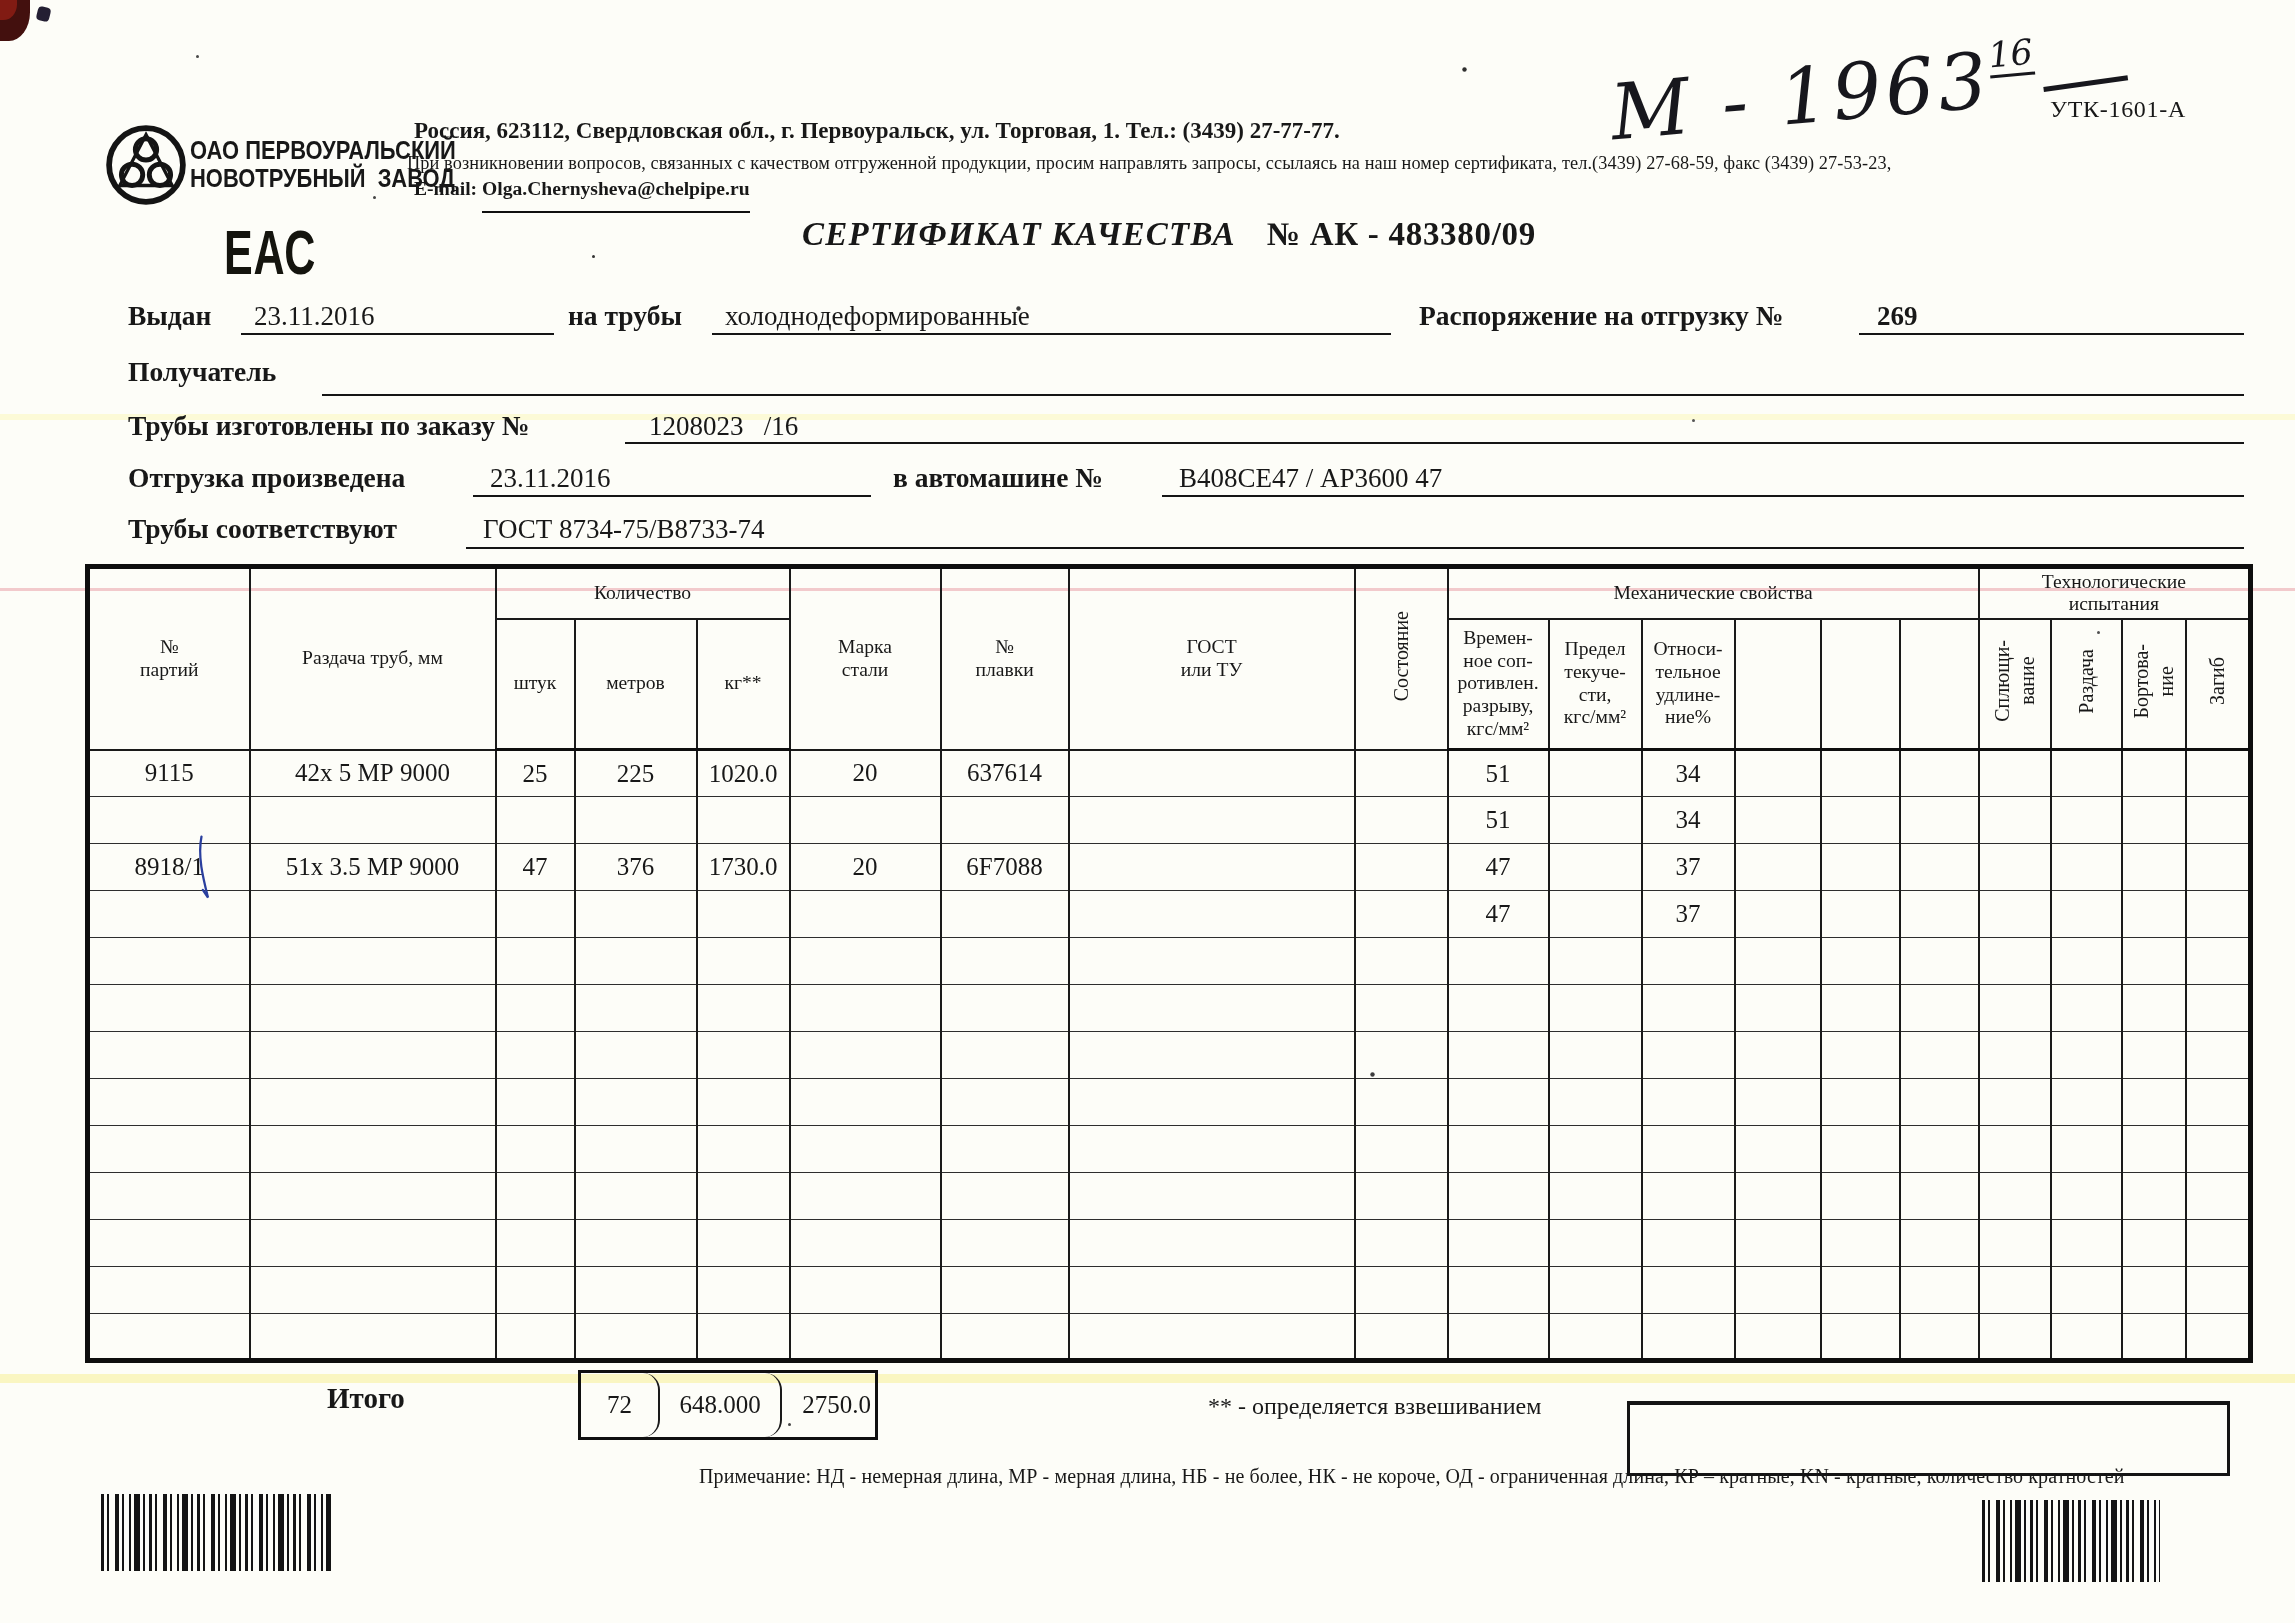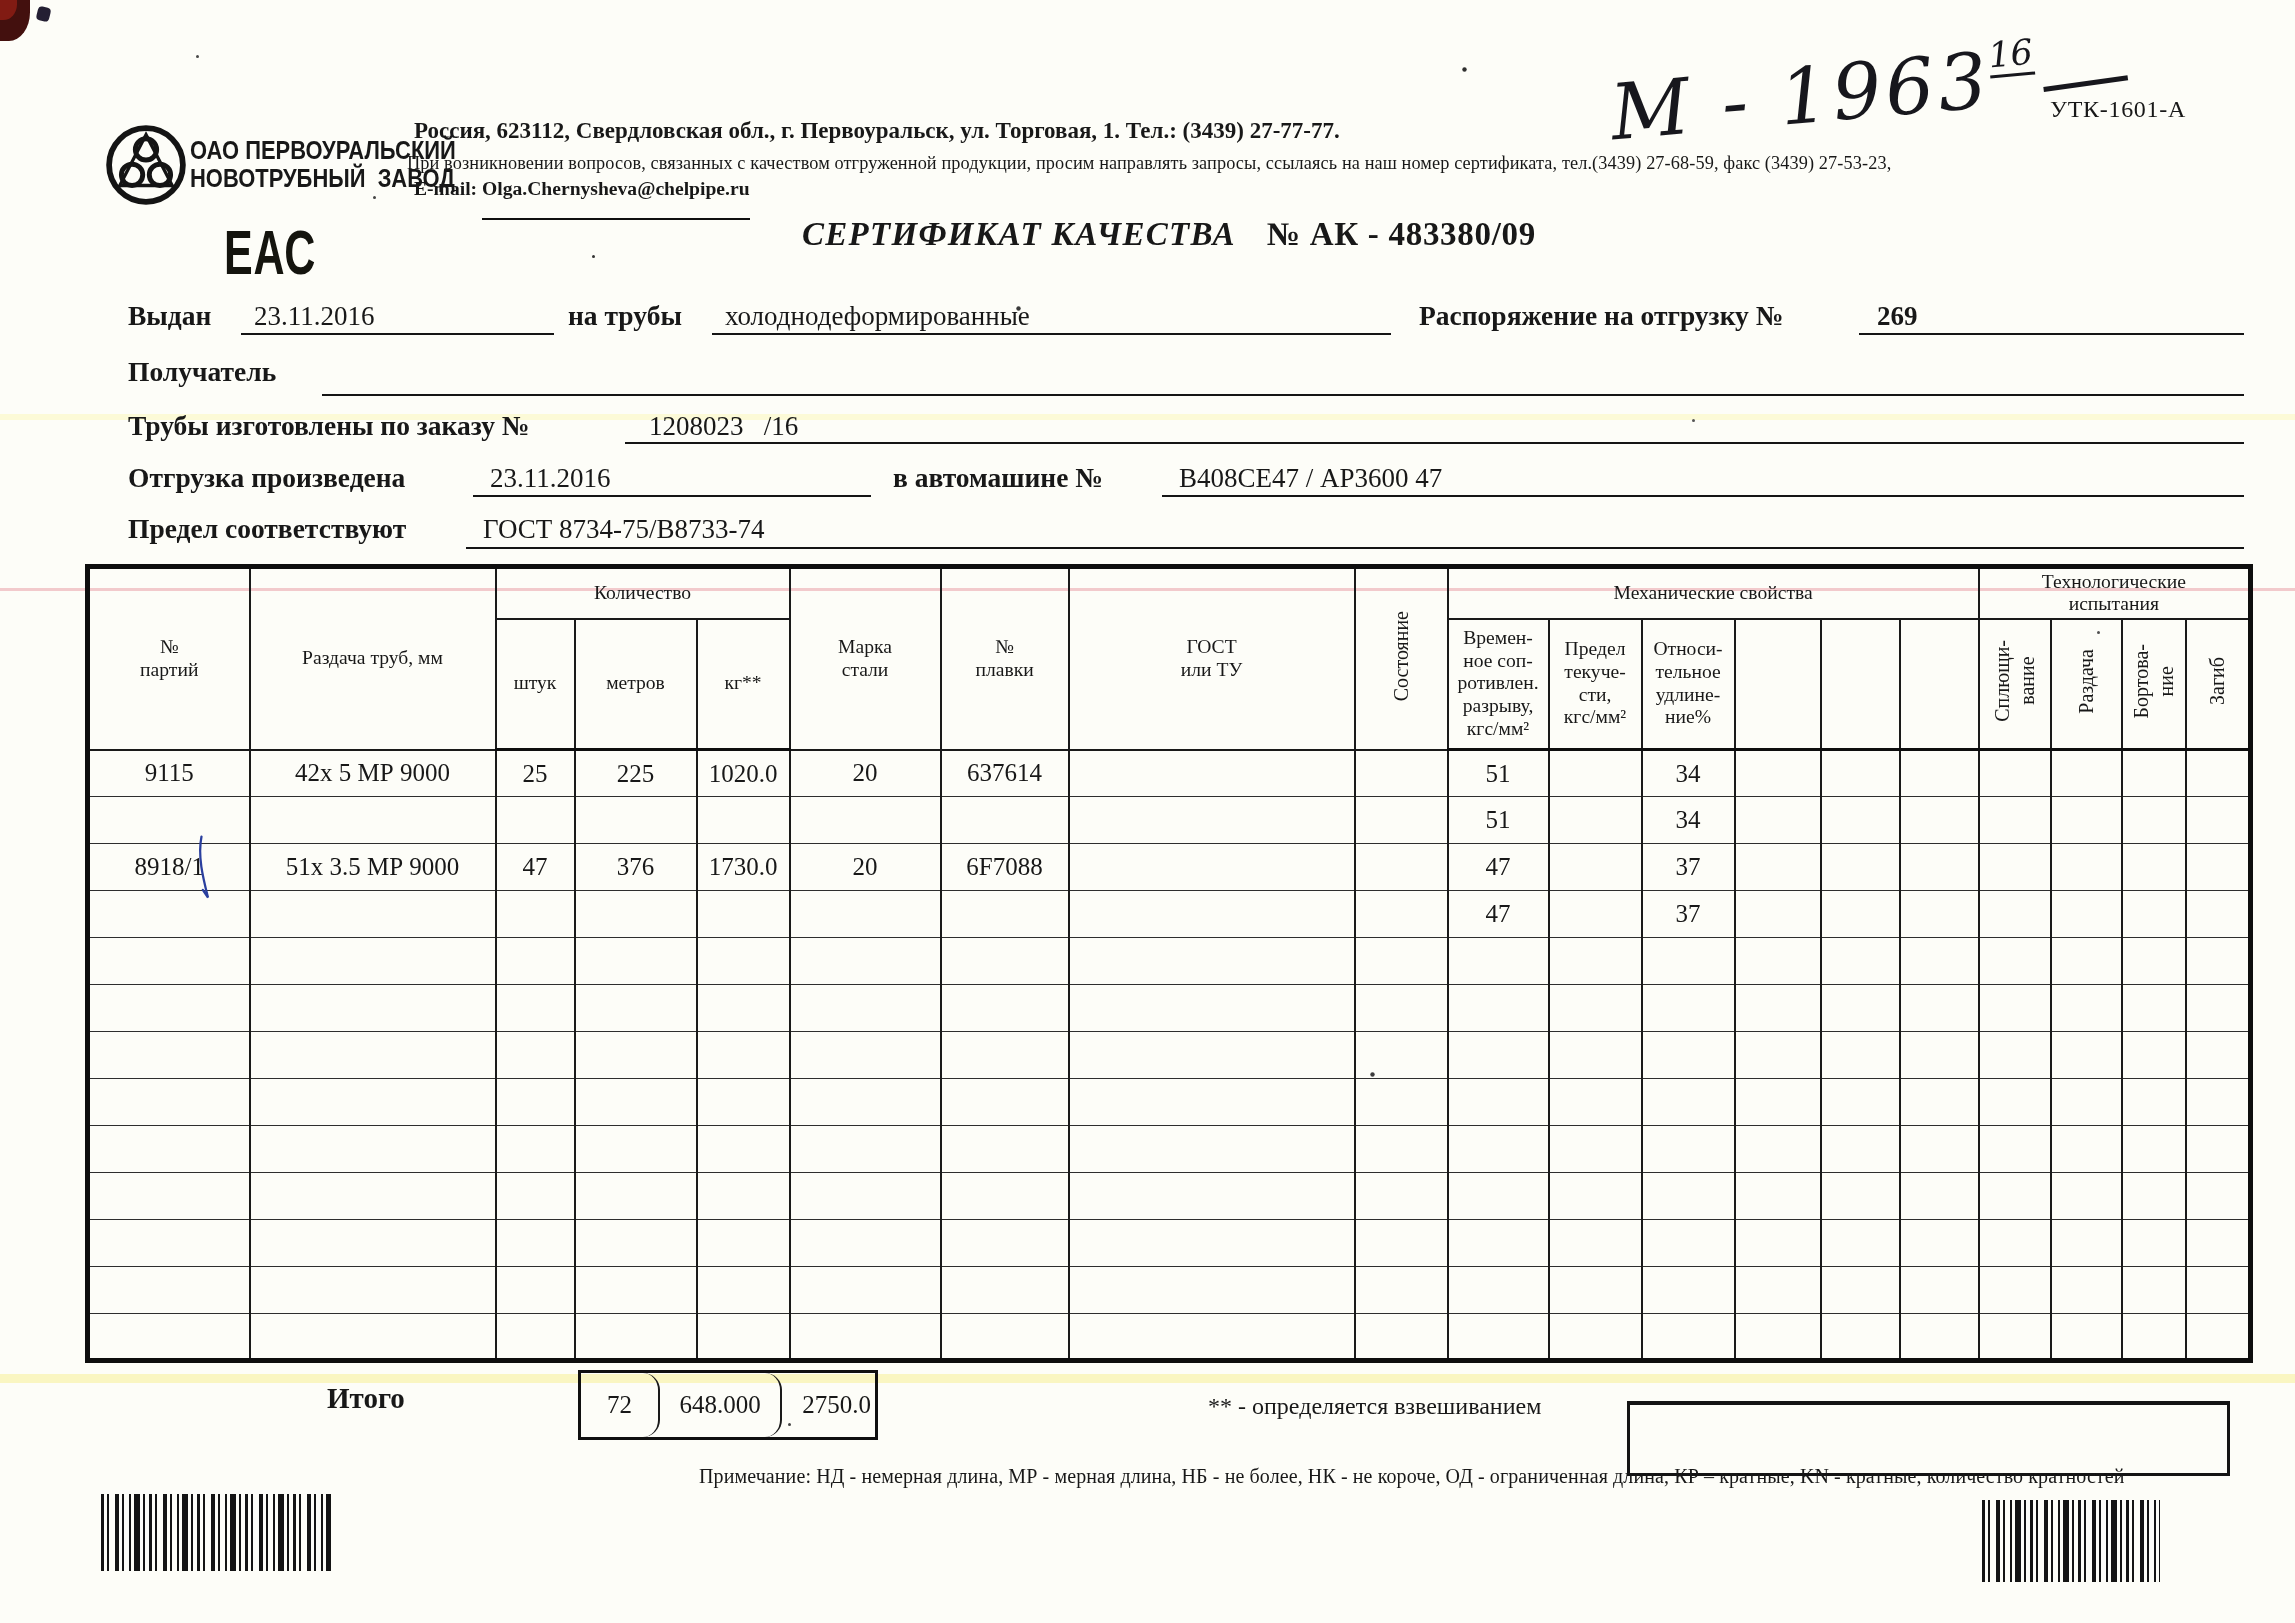--- a/index.html
+++ b/index.html
@@ -19,21 +19,21 @@
     box-shadow:425px 52px 0 0.7px #3a3a3a, -219px -59px 0 0 #444, 871px -187px 0 0.7px #2f2f2f,
     1100px 164px 0 0 #555, 1303px -177px 0 0 #333, -396px -200px 0 0 #484848,
     779px 818px 0 0.7px #3d3d3d, 196px 1168px 0 0 #454545, 1505px 376px 0 0 #505050;}
   
   .logo{position:absolute;left:105px;top:124px;width:82px;height:82px;}
   .company{position:absolute;left:190px;top:136px;font-family:"Liberation Sans",sans-serif;
     font-weight:bold;font-size:25.5px;line-height:28px;letter-spacing:0px;transform:scaleX(.86);transform-origin:left top;white-space:pre;}
   .addr1{position:absolute;left:414px;top:118px;font-weight:bold;font-size:23px;white-space:nowrap;}
   .addr2{position:absolute;left:407px;top:153px;font-size:18.3px;white-space:nowrap;letter-spacing:0.1px;}
   .addr3{position:absolute;left:414px;top:178px;font-size:19.6px;font-weight:bold;}
-  .addr3 .email{border-bottom:2.6px solid #101010;padding-bottom:19px;}
+  .addr3 .email{border-bottom:2.6px solid #101010;padding-bottom:12px;}
   .eac{position:absolute;left:224px;top:217px;font-family:"Liberation Sans",sans-serif;font-weight:900;
     font-size:41px;letter-spacing:0.7px;color:#14140e;transform:scaleY(1.55) scaleX(1.05);transform-origin:left top;}
   .hand{position:absolute;left:1610px;top:46px;transform:rotate(-5deg);color:#17171d;}
   .hand .hw-main{font-family:"DejaVu Serif",serif;font-style:italic;font-size:77px;letter-spacing:3.9px;}
   .hand .hw-sup{font-family:"DejaVu Serif",serif;font-style:italic;font-size:35px;vertical-align:39px;border-bottom:3.3px solid #17171d;}
   .hand .hw-dash{display:inline-block;width:85px;height:5.2px;background:#17171d;vertical-align:11.8px;margin-left:7.9px;transform:rotate(-3deg);}
   .formcode{position:absolute;left:2050px;top:96px;font-size:24px;letter-spacing:0.7px;}
   .title{position:absolute;left:802px;top:216px;font-size:33px;font-weight:bold;white-space:nowrap;}
   .title .t-main{font-style:italic;letter-spacing:1.3px;}
   .title .t-num{margin-left:31px;letter-spacing:0.7px;}
@@ -141,21 +141,21 @@
   <span class="fvalue" style="left:649px;top:411px;">1208023   /16</span>
 
   <span class="flabel" style="left:128px;top:462px;">Отгрузка произведена</span>
   <div class="fline" style="left:473px;top:495px;width:398px;"></div>
   <span class="fvalue" style="left:490px;top:463px;">23.11.2016</span>
 
   <span class="flabel" style="left:893px;top:462px;">в автомашине №</span>
   <div class="fline" style="left:1162px;top:495px;width:1082px;"></div>
   <span class="fvalue" style="left:1179px;top:463px;">В408СЕ47 / АР3600 47</span>
 
-  <span class="flabel" style="left:128px;top:513px;">Предел соответствуют</span>
+  <span class="flabel" style="left:128px;top:513px;">Трубы соответствуют</span>
   <div class="fline" style="left:466px;top:547px;width:1778px;"></div>
   <span class="fvalue" style="left:483px;top:514px;">ГОСТ 8734-75/В8733-74</span>
 
   <div class="tablewrap">
     <table class="doc-table">
       <colgroup>
         <col style="width:162px">
           <col style="width:246px">
           <col style="width:79px">
           <col style="width:122px">

